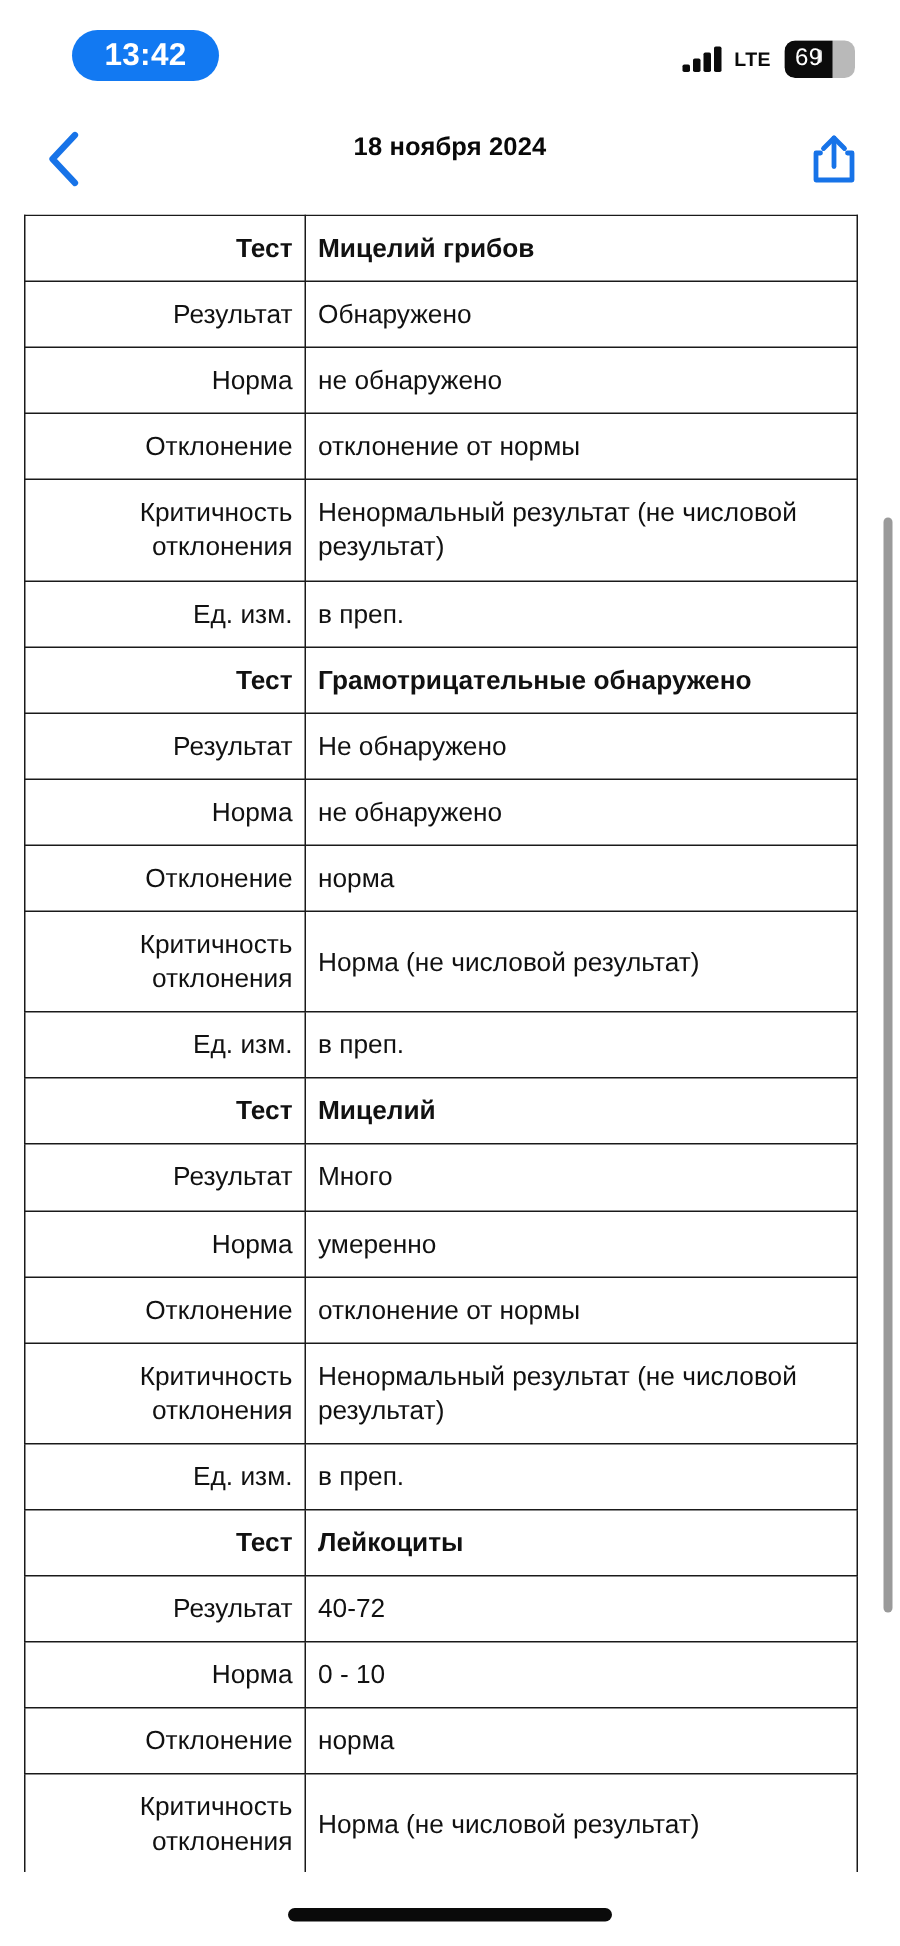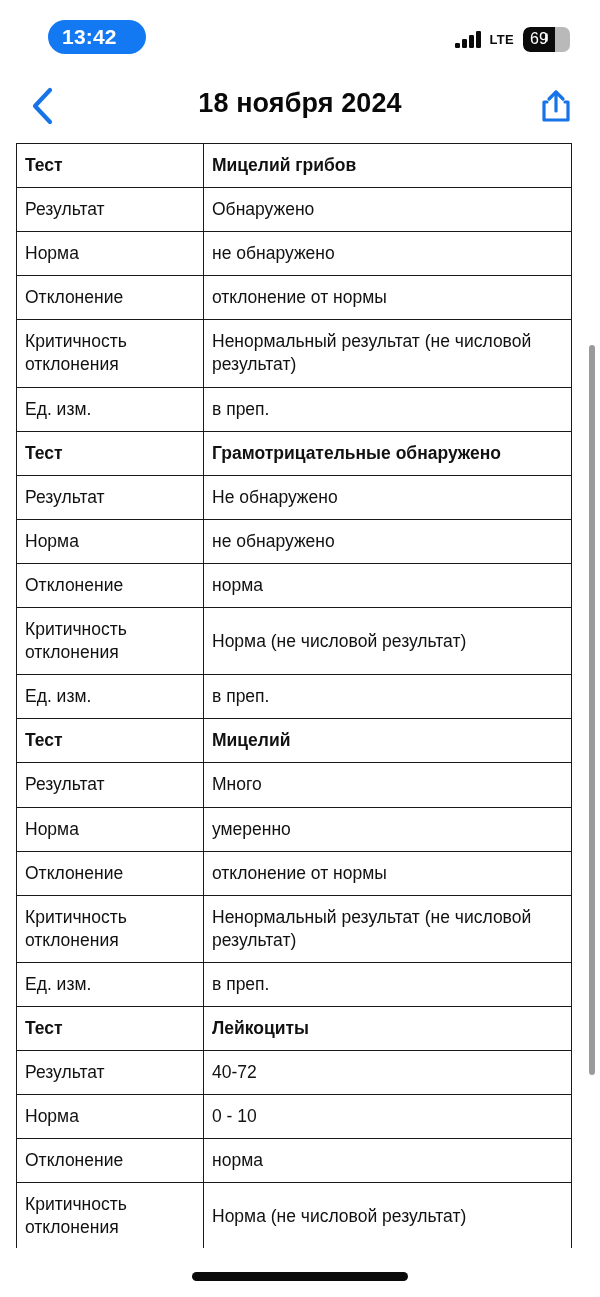--- a/index.html
+++ b/index.html
@@ -30,20 +30,21 @@
     height: 34px;
     min-width: 98px;
     border-radius: 18px;
     background: #1279f2;
     color: #ffffff;
     font-size: 21px;
     font-weight: 600;
     letter-spacing: 0.2px;
     display: flex;
     align-items: center;
+    justify-content: center;
     box-sizing: border-box;
     padding: 0 14px;
   }
   .status-right {
     position: absolute;
     right: 30px;
     top: 24px;
     height: 30px;
     display: flex;
     align-items: center;
@@ -123,21 +124,21 @@
     display: flex;
     align-items: center;
     justify-content: center;
     cursor: pointer;
   }
   .nav-title {
     position: absolute;
     left: 0; right: 0;
     top: 16px;
     text-align: center;
-    font-size: 27px;
+    font-size: 17px;
     font-weight: 700;
     color: #090909;
     letter-spacing: 0.1px;
   }
   .nav-share {
     position: absolute;
     right: 18px;
     top: 8px;
     width: 52px;
     height: 52px;
@@ -164,21 +165,21 @@
   table.report td {
     border: 1.6px solid #1a1a1a;
     font-size: 17.5px;
     color: #111111;
     padding: 10px 8px;
     line-height: 1.32;
     vertical-align: middle;
   }
   td.k {
     width: 170px;
-    text-align: left;
+    text-align: right;
     padding-left: 11px;
     margin-left: 16px;
   }
   td.v {
     text-align: left;
   }
   tr.head td {
     font-weight: 700;
     height: 20px;
   }

